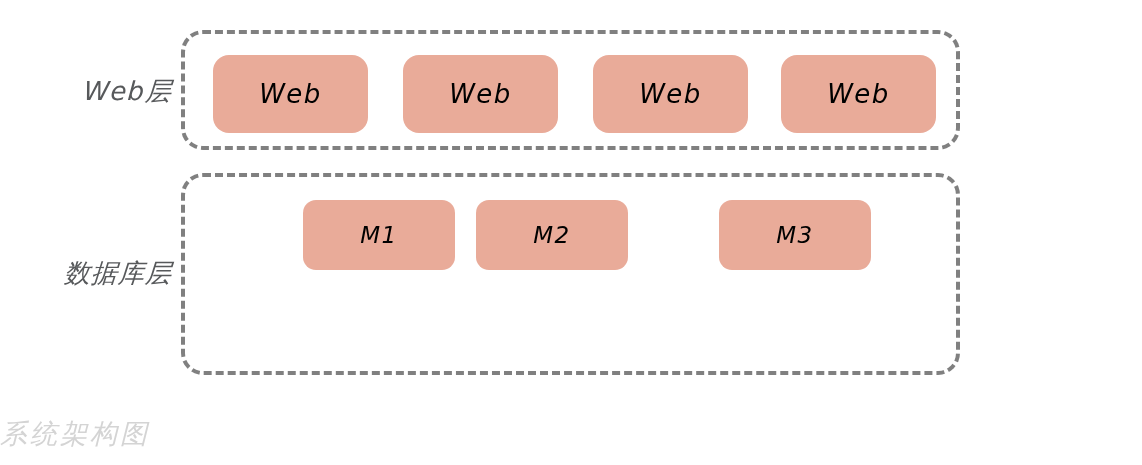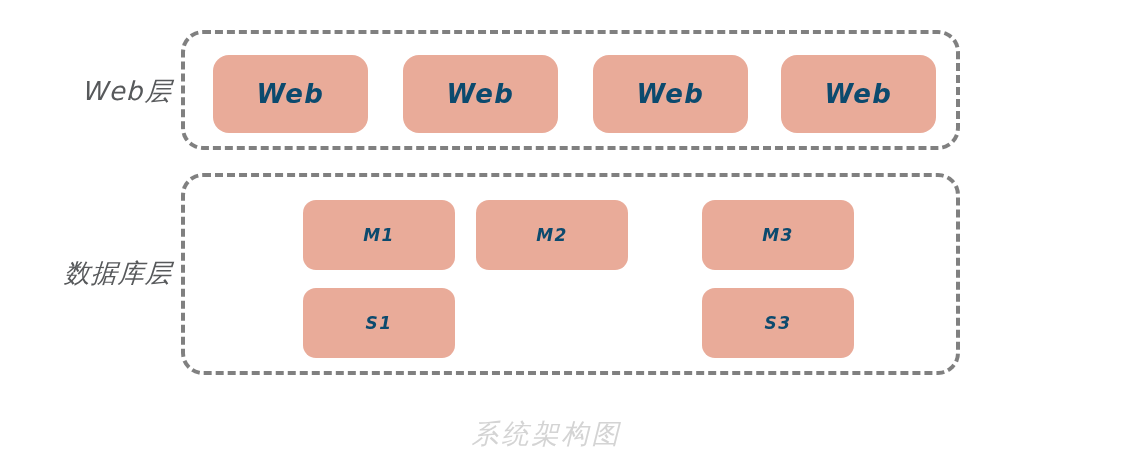--- a/index.html
+++ b/index.html
@@ -66,65 +66,65 @@
     width: 779px;
     height: 202px;
   }
 
   
   .node {
     position: absolute;
     box-sizing: border-box;
     background: #e9ab99;
     border-radius: 14px;
-    color: #0c4a6e;
+    color: #000000;
     display: flex;
     align-items: center;
     justify-content: center;
     font-family: "DejaVu Sans", sans-serif;
     font-size: 25px;
     font-style: italic;
-    font-weight: 700;
+    font-weight: 400;
     letter-spacing: 1.5px;
     user-select: none;
   }
   .node-web {
     width: 155px;
     height: 78px;
     top: 55px;
     border-radius: 16px;
     font-size: 26px;
   }
   .node-db {
     width: 152px;
     height: 70px;
     border-radius: 13px;
-    font-size: 17px;
+    font-size: 23px;
   }
   .row-master { top: 200px; }
   .row-slave  { top: 288px; }
 
   
   .web-c0 { left: 213px; }
   .web-c1 { left: 403px; }
   .web-c2 { left: 593px; }
   .web-c3 { left: 781px; }
 
   
   .db-c0 { left: 303px; }
   .db-c1 { left: 476px; }
-  .db-c2 { left: 702px; }
+  .db-c2 { left: 719px; }
 
   
   #caption {
     position: absolute;
     left: 0px;
     top: 416px;
     width: 1093px;
-    text-align: center;
+    text-align: left;
     color: #d4d4d4;
     font-family: "DejaVu Sans", sans-serif;
     font-size: 27px;
     font-style: italic;
     letter-spacing: 3px;
     white-space: nowrap;
   }
 </style>
 </head>
 <body>
@@ -141,18 +141,16 @@
   <div class="node node-web web-c3">Web</div>
 
   <div class="tier-label" id="label-db">数据库层</div>
 
   <div class="group-box" id="group-db"></div>
 
   <div class="node node-db row-master db-c0">M1</div>
   <div class="node node-db row-master db-c1">M2</div>
   <div class="node node-db row-master db-c2">M3</div>
 
-  <div class="node node-db row-slave db-c0">S1</div>
-  <div class="node node-db row-slave db-c2">S3</div>
 
   <div id="caption">系统架构图</div>
 
 </div>
 
 </body></html>

